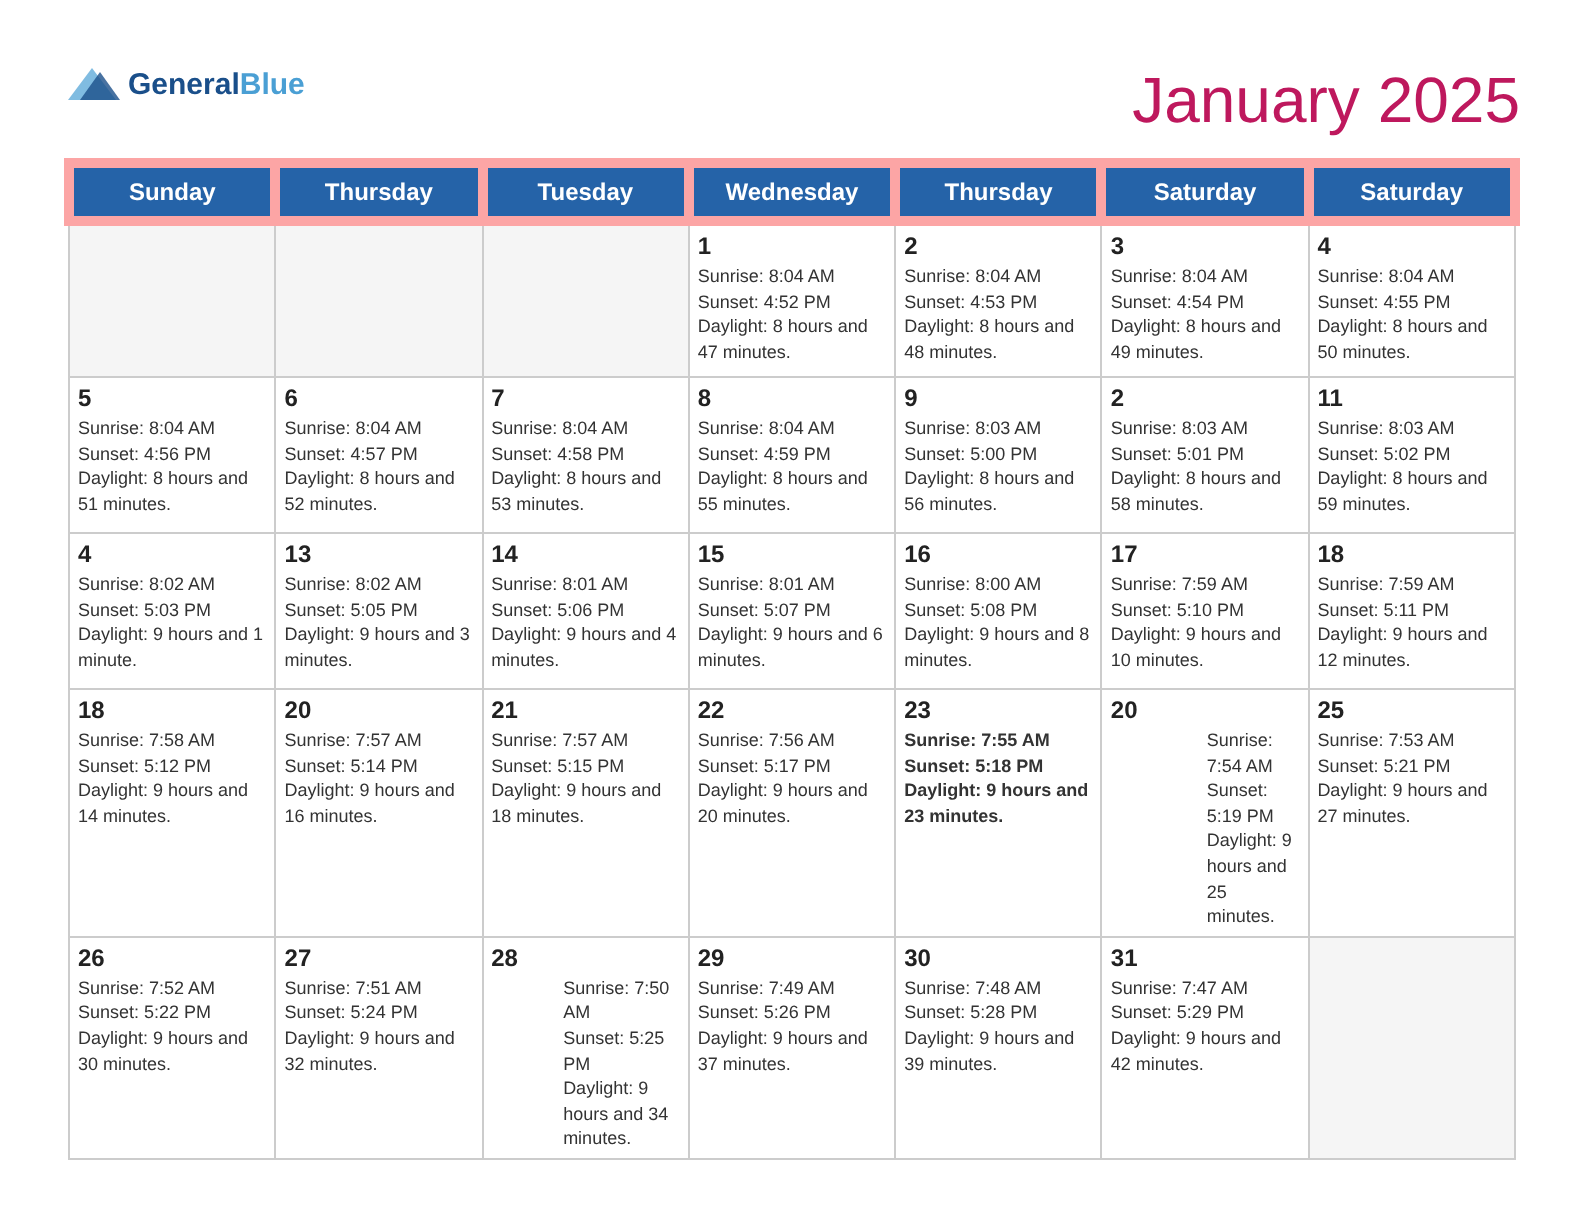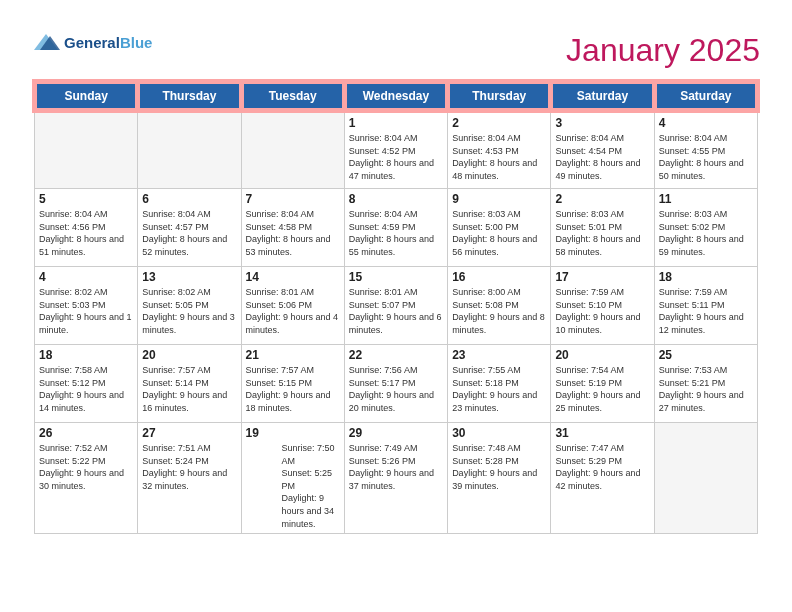--- a/index.html
+++ b/index.html
@@ -250,27 +250,27 @@
 Daylight: 9 hours and 18 minutes.</div>
           </td>
           <td>
             <div class="day-num">22</div>
             <div class="day-info" style="white-space: pre-line;">Sunrise: 7:56 AM
 Sunset: 5:17 PM
 Daylight: 9 hours and 20 minutes.</div>
           </td>
           <td>
             <div class="day-num">23</div>
-            <div class="day-info" style="white-space: pre-line;">Sunrise: 7:55 AM
+            <div class="day-info" style="white-space: pre-line; font-weight: bold;">Sunrise: 7:55 AM
 Sunset: 5:18 PM
 Daylight: 9 hours and 23 minutes.</div>
           </td>
           <td>
             <div class="day-num">20</div>
-            <div class="day-info" style="white-space: pre-line;">Sunrise: 7:54 AM
+            <div class="day-info" style="white-space: pre-line; margin-left: 48px;">Sunrise: 7:54 AM
 Sunset: 5:19 PM
 Daylight: 9 hours and 25 minutes.</div>
           </td>
           <td>
             <div class="day-num">25</div>
             <div class="day-info" style="white-space: pre-line;">Sunrise: 7:53 AM
 Sunset: 5:21 PM
 Daylight: 9 hours and 27 minutes.</div>
           </td>
         </tr>
@@ -281,21 +281,21 @@
 Sunset: 5:22 PM
 Daylight: 9 hours and 30 minutes.</div>
           </td>
           <td>
             <div class="day-num">27</div>
             <div class="day-info" style="white-space: pre-line;">Sunrise: 7:51 AM
 Sunset: 5:24 PM
 Daylight: 9 hours and 32 minutes.</div>
           </td>
           <td>
-            <div class="day-num">19</div>
+            <div class="day-num">28</div>
             <div class="day-info" style="white-space: pre-line; margin-left: 36px;">Sunrise: 7:50 AM
 Sunset: 5:25 PM
 Daylight: 9 hours and 34 minutes.</div>
           </td>
           <td>
             <div class="day-num">29</div>
             <div class="day-info" style="white-space: pre-line;">Sunrise: 7:49 AM
 Sunset: 5:26 PM
 Daylight: 9 hours and 37 minutes.</div>
           </td>

